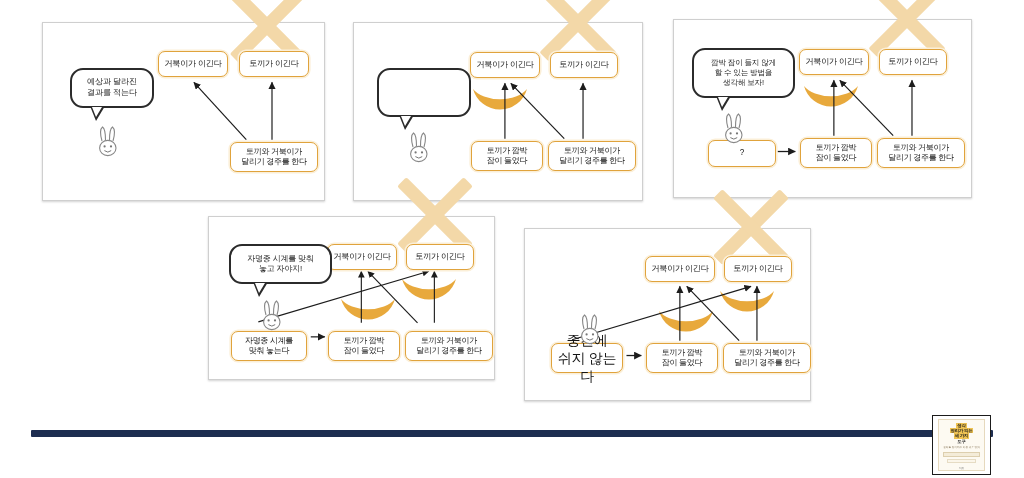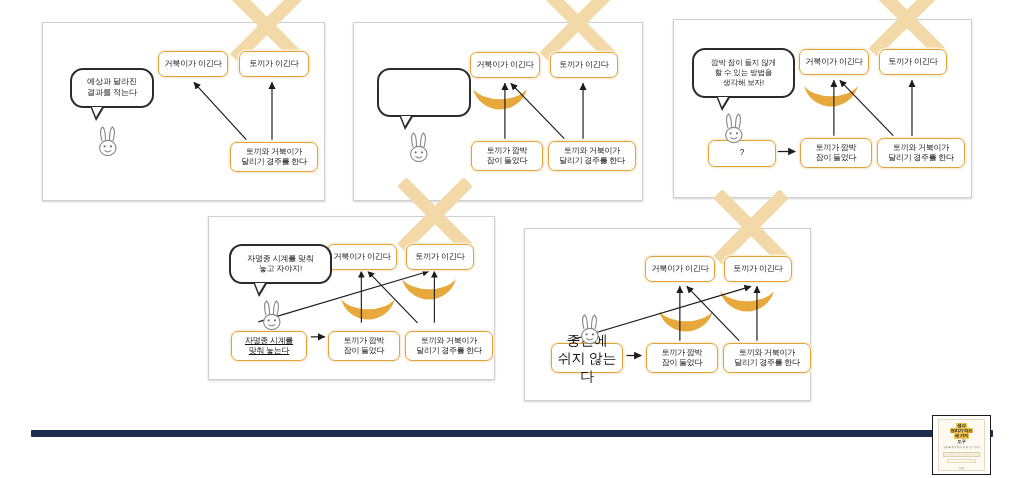--- a/index.html
+++ b/index.html
@@ -317,21 +317,21 @@
     </svg>
 
     <div class="node" style="left:118px;top:27px;width:70px;height:26px;font-size:8.2px;">
       <span style="white-space:pre-line;">거북이가 이긴다</span>
     </div>
 
     <div class="node" style="left:197px;top:27px;width:68px;height:26px;font-size:8.2px;">
       <span style="white-space:pre-line;">토끼가 이긴다</span>
     </div>
 
-    <div class="node" style="left:22px;top:114px;width:76px;height:30px;font-size:8px;text-decoration:underline;">
+    <div class="node" style="left:22px;top:114px;width:76px;height:30px;font-size:8px;">
       <span style="white-space:pre-line;">자명종 시계를
 맞춰 놓는다</span>
     </div>
 
     <div class="node" style="left:119px;top:114px;width:72px;height:30px;font-size:8px;">
       <span style="white-space:pre-line;">토끼가 깜박
 잠이 들었다</span>
     </div>
 
     <div class="node" style="left:196px;top:114px;width:88px;height:30px;font-size:8px;">

